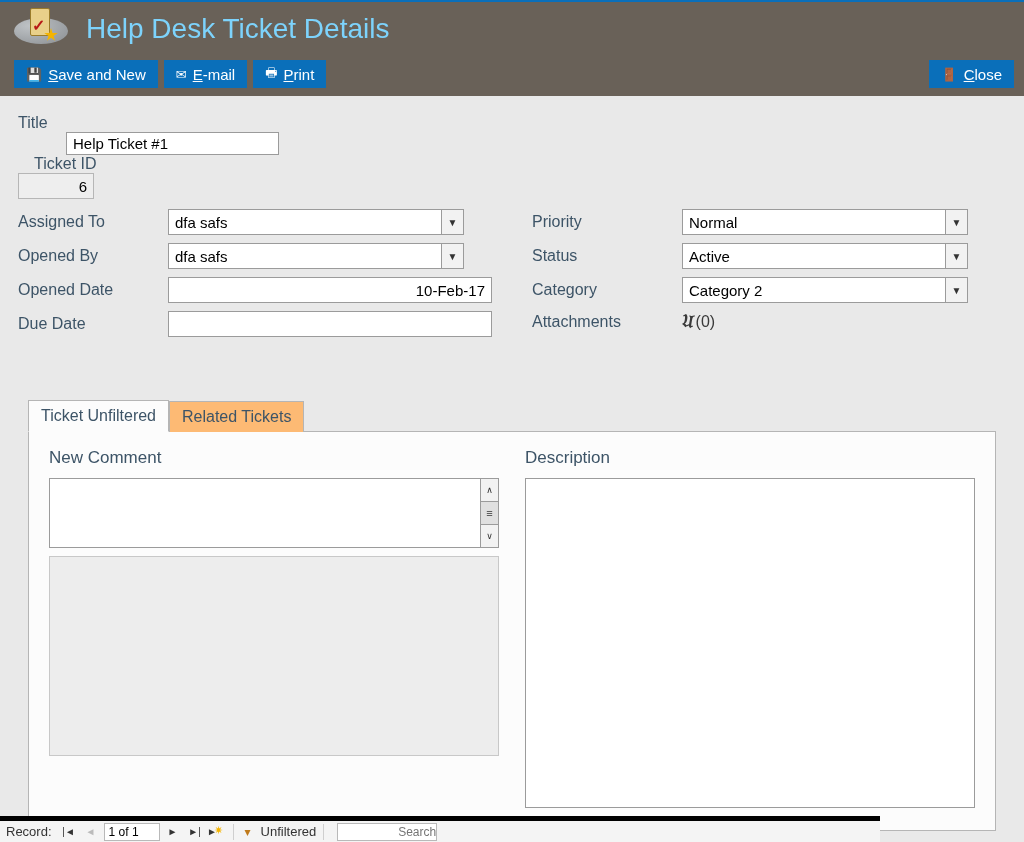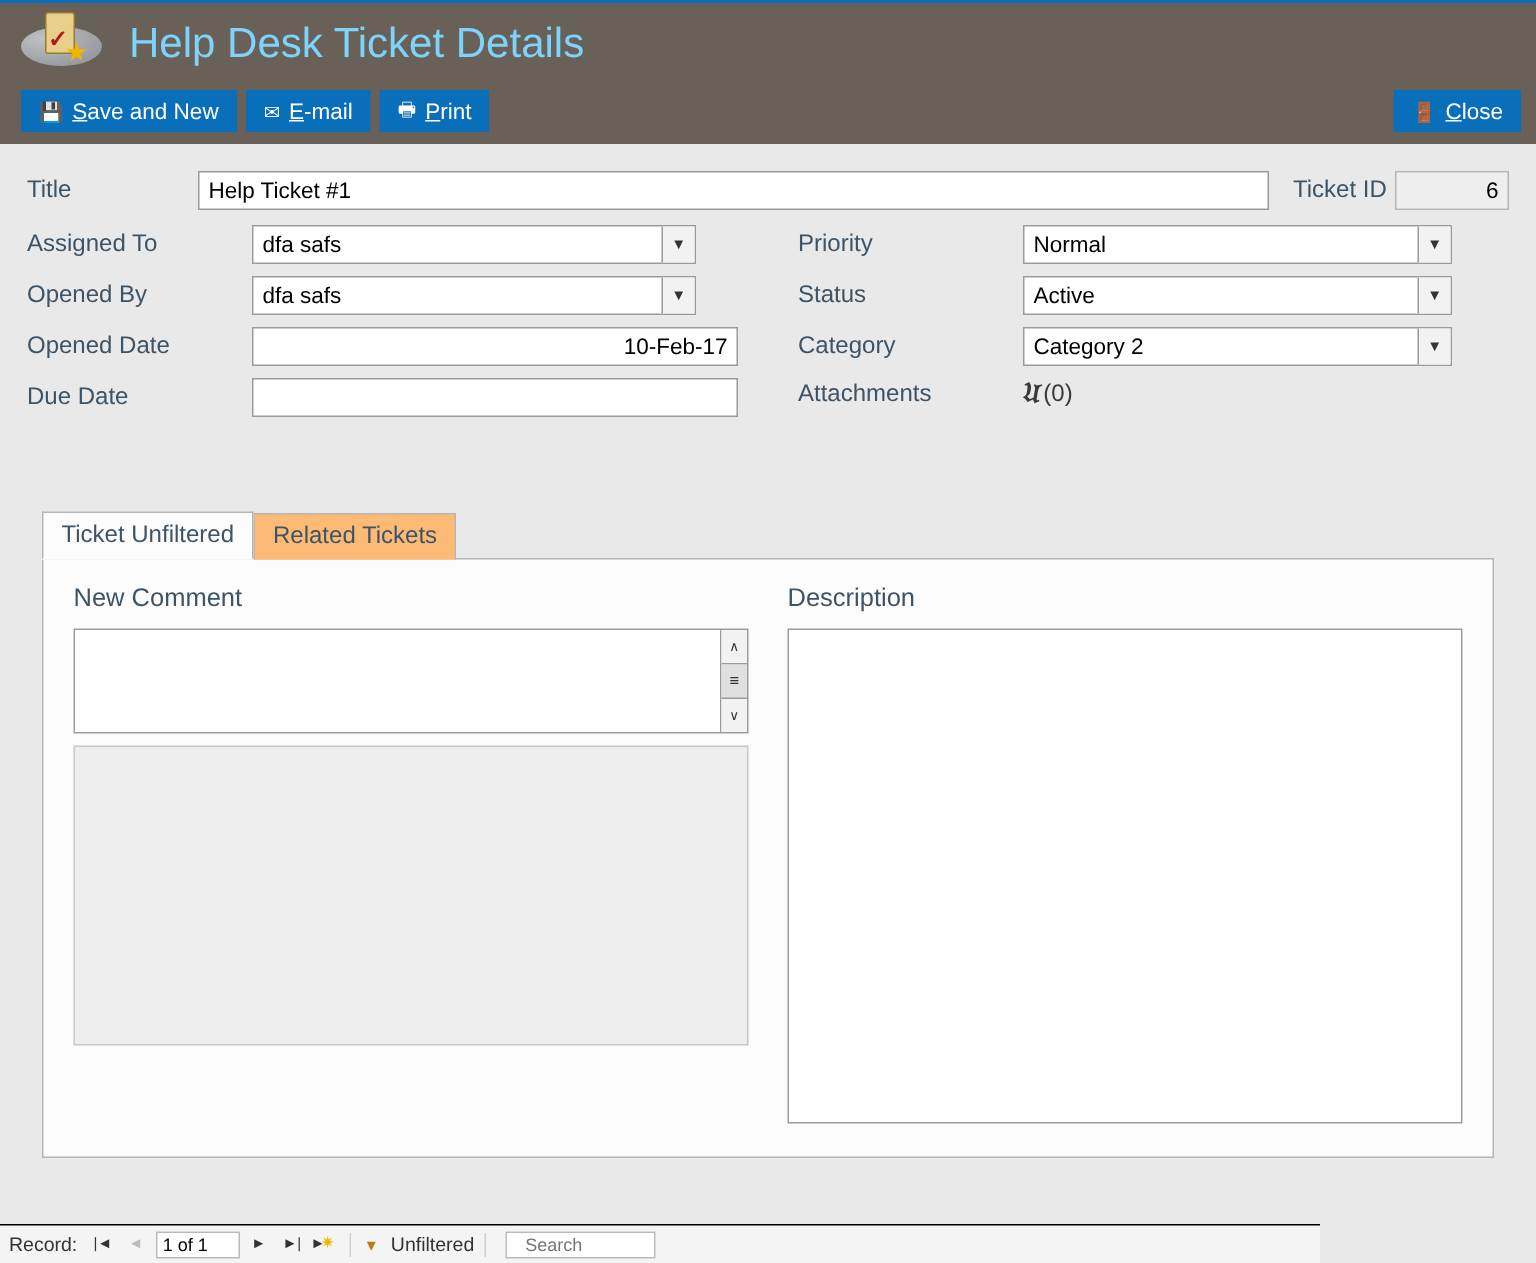--- a/index.html
+++ b/index.html
@@ -80,34 +80,35 @@
     height:28px;
   }
   .toolbar .btn .ul { text-decoration: underline; }
   .toolbar .spacer { flex:1; }
   .btn-icon { font-size:13px; display:inline-block; }
 
   
   .form-area {
     padding: 18px 18px 0 18px;
   }
-  .row { display:flex; align-items:center; margin-bottom:8px; }
+  .row { display:flex; align-items:flex-start; margin-bottom:8px;flex-direction:column; }
   .label {
     color:#3d5467;
     font-size:16px;
     font-weight:400;
   }
   .title-row .label { width:114px; }
   .title-input {
     flex:1;
     height:26px;
     border:1px solid #9b9b9b;
     background:#fff;
     padding:2px 6px;
     font-size:15px;
+    margin-left:48px;
   }
   .ticket-id-label {
     margin-left:16px;
     width:68px;
     color:#3d5467;
     font-size:16px;
   }
   .ticket-id-box {
     width:76px;
     height:26px;
@@ -245,21 +246,21 @@
     min-height:306px;
   }
 
   
   .record-nav {
     position:absolute;
     bottom:0; left:0;
     width:880px;
     height:26px;
     background:#f4f4f4;
-    border-top:1px solid #000000;
+    border-top:5px solid #000000;
     display:flex;
     align-items:center;
     font-size:13px;
     color:#333;
     padding:0 6px;
     gap:4px;
   }
   .record-nav .lbl { margin-right:4px; }
   .nav-btn {
     width:18px;height:18px;
@@ -276,23 +277,24 @@
     font-size:12px;
     padding:0 4px;
   }
   .nav-sep{ width:1px;height:16px;background:#cfcfcf;margin:0 3px;}
   .filter-icon{ font-size:12px;color:#c07a1b;margin-left:4px;}
   .search-input{
     width:100px;height:18px;
     border:1px solid #b9b9b9;
     background:#fff;
     font-size:12px;
-    padding:0 12px;
+    padding:0 0;
     margin-left:6px;
     color:#737373;
+    text-align:right;
   }
   .new-star{ color:#f4b400; font-size:11px; position:relative; left:-3px; top:-1px;}
 </style>
 </head>
 <body>
 
 <div class="header">
   <div class="header-title-row">
     <div class="app-icon">
       <div class="oval"></div>

